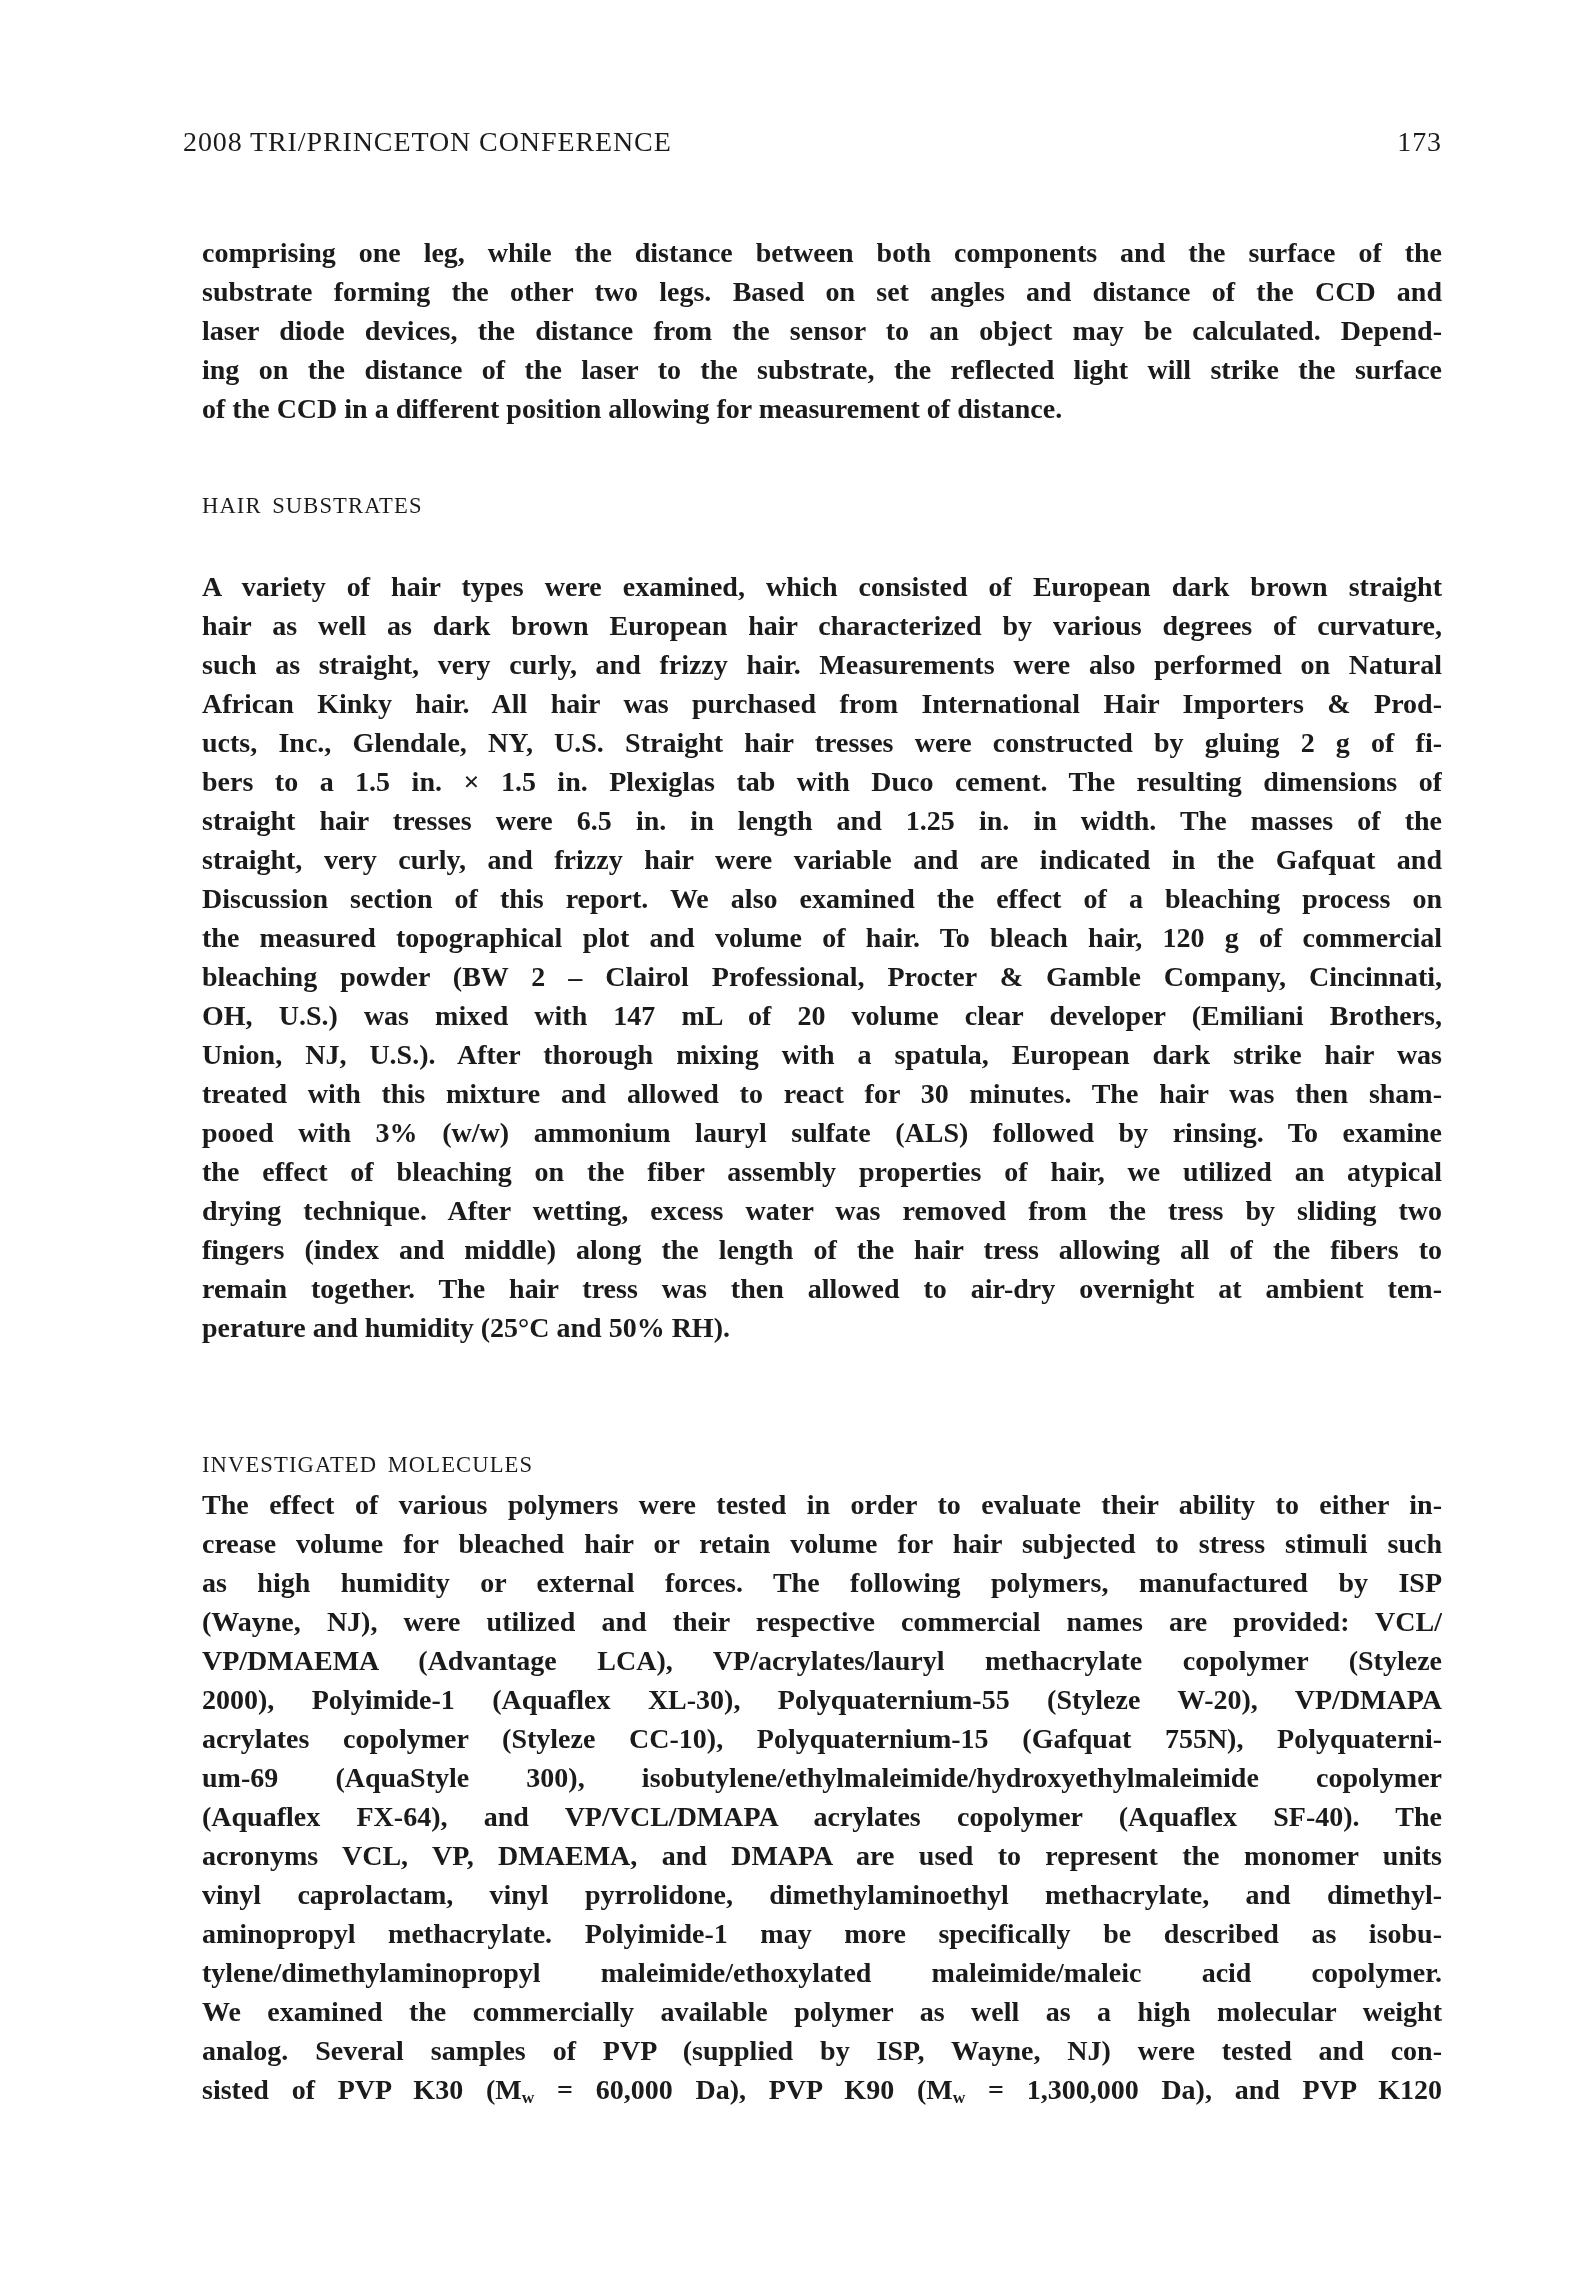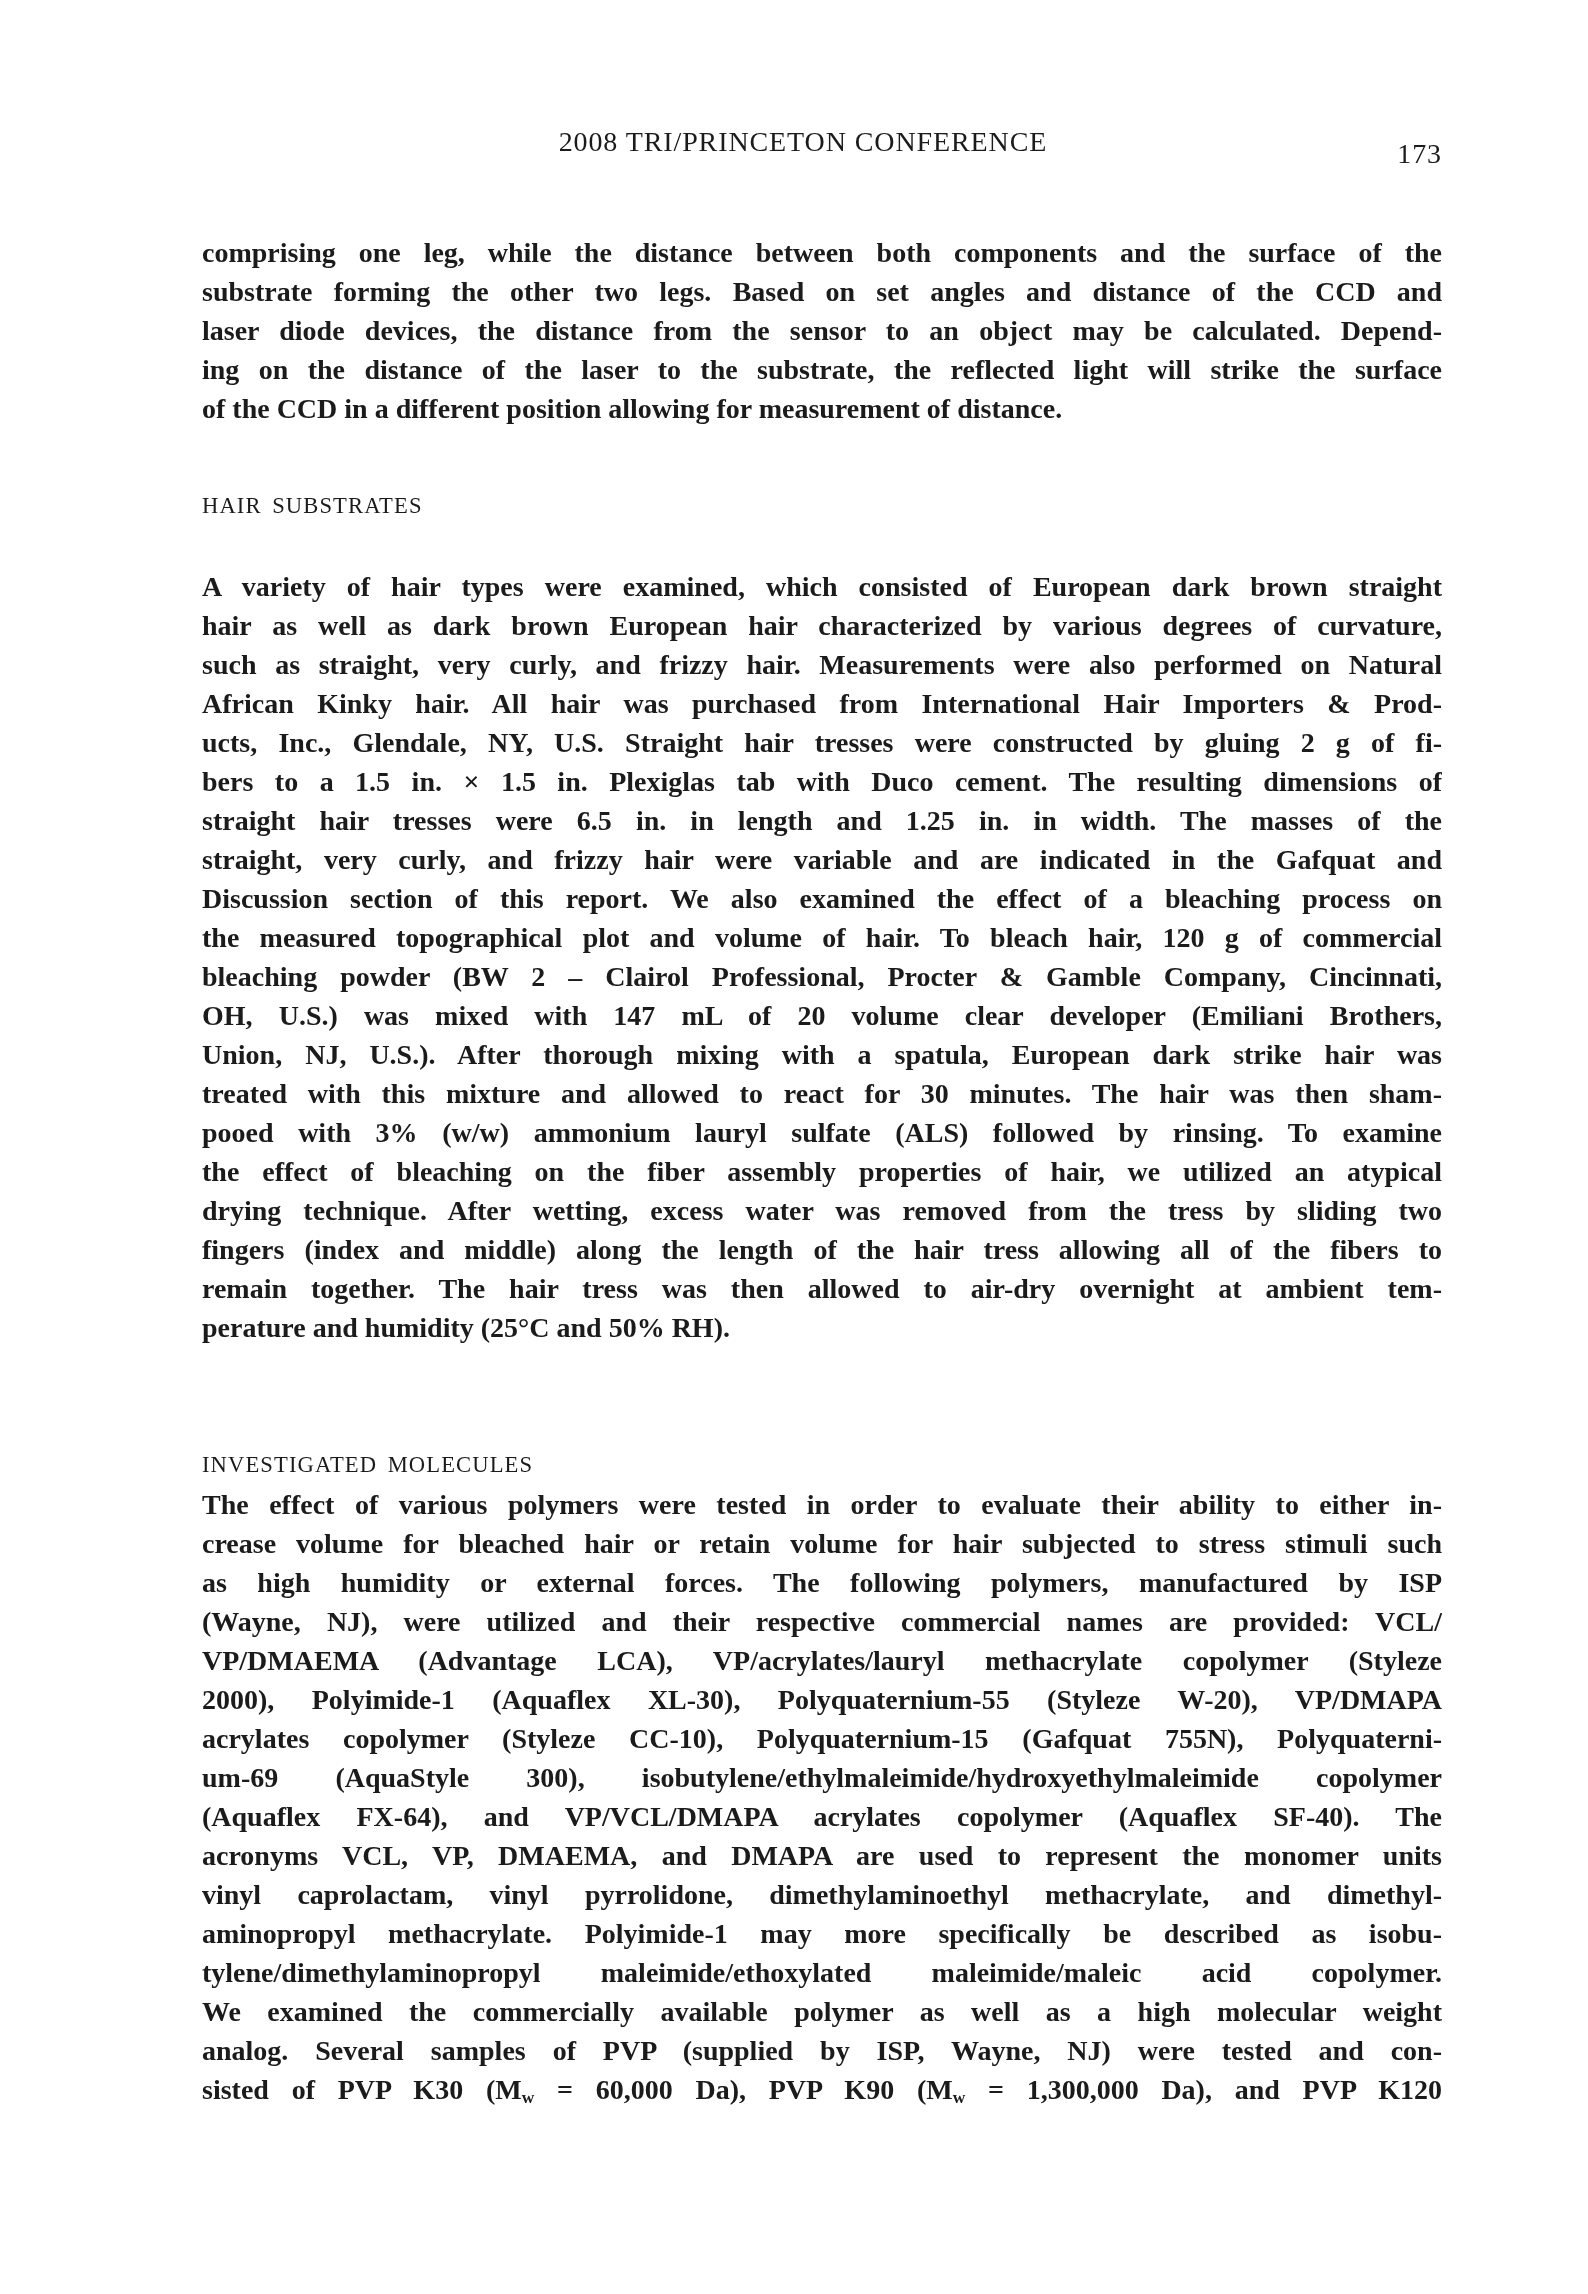--- a/index.html
+++ b/index.html
@@ -14,24 +14,24 @@
   }
   .text-block{position:absolute;left:202px;width:1240px;}
   .running-head{
     top:126px;
     height:38px;
     font-size:28px;
     letter-spacing:0.9px;
   }
   .head-title-wrap{
     position:absolute;left:0;right:0;top:0;
-    text-align:center;
+    text-align:left;
     transform:translateX(-19px);
   }
-  .folio{position:absolute;right:0;top:12px;}
+  .folio{position:absolute;right:0;top:0;}
   .para{
     font-size:28px;
     line-height:39px;
     font-weight:bold;
   }
   .para .line{
     text-align:justify;
     text-align-last:justify;
     white-space:normal;
     overflow:hidden;

